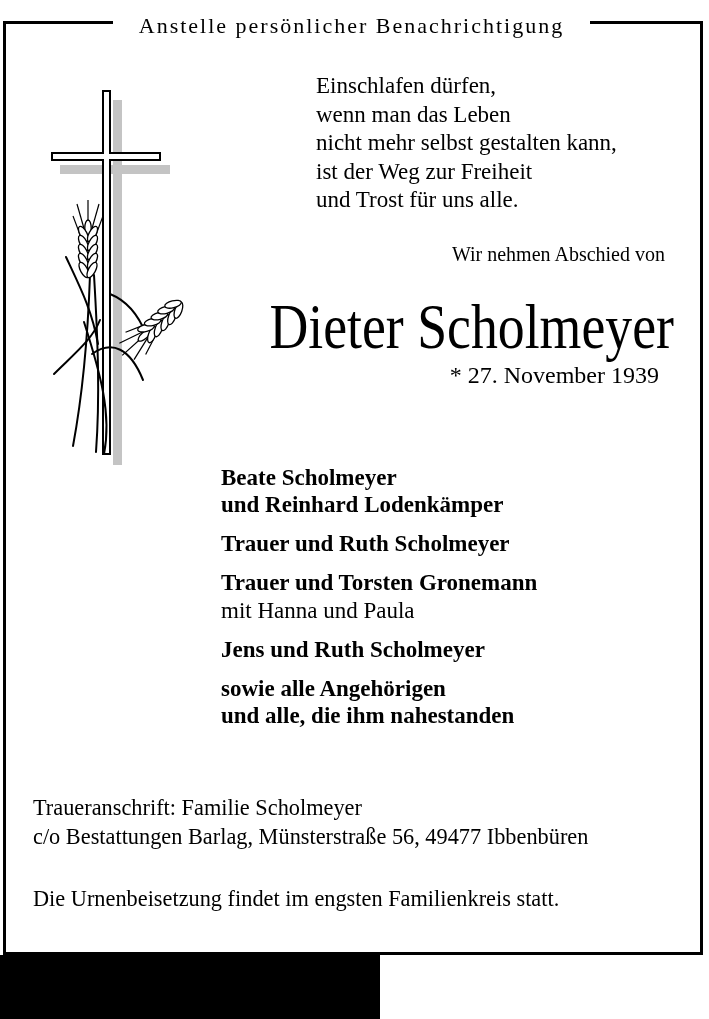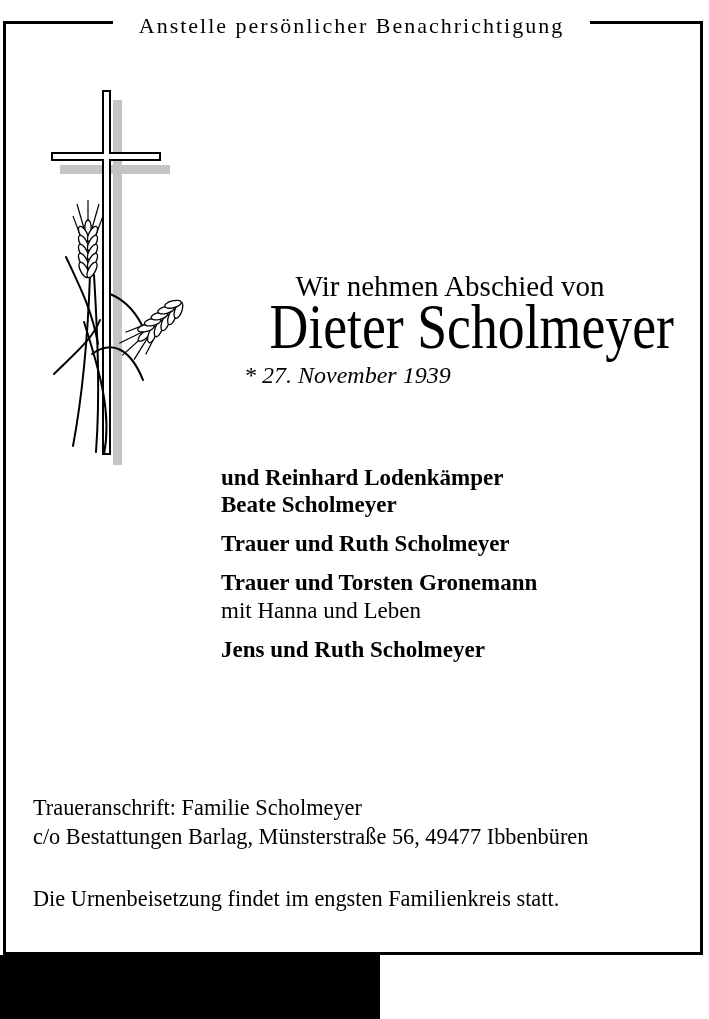--- a/index.html
+++ b/index.html
@@ -32,39 +32,38 @@
   .illustration{
     position:absolute;left:40px;top:70px;width:160px;height:390px;
     z-index:2;
   }
   .poem{
     position:absolute;left:316px;top:60px;
     font-size:23px;line-height:28.5px;
     white-space:nowrap;
   }
   .farewell{
-    position:absolute;left:235px;top:258px;width:430px;
-    text-align:center;font-size:29px;
+    position:absolute;left:235px;top:231px;width:430px;
+    text-align:right;font-size:20px;
     white-space:nowrap;
   }
   .deceased-name{
     position:absolute;left:235px;top:283px;width:430px;
     text-align:center;
     font-size:64px;line-height:64px;
     transform:scaleX(0.84);transform-origin:50% 0;
     white-space:nowrap;
   }
   .dates{
     position:absolute;left:235px;top:350px;width:430px;
-    display:flex;justify-content:space-between;
+    display:flex;justify-content:flex-end;
     font-size:24px;
     box-sizing:border-box;
     padding:0 6px 0 9px;
     white-space:nowrap;
-    font-style:italic;
   }
   .mourning{
     position:absolute;left:221px;top:440px;
     font-size:23px;line-height:27.5px;
     white-space:nowrap;
   }
   .mourning .group{margin-top:11.5px;}
   .mourning .bold{font-weight:bold;}
   .address{
     position:absolute;left:33px;top:781px;
@@ -149,43 +148,54 @@
         <ellipse cx="-4.5" cy="22" rx="3.5" ry="8.5" transform="rotate(-28 -4.5 22)"></ellipse>
         <ellipse cx="4.5" cy="22" rx="3.5" ry="8.5" transform="rotate(28 4.5 22)"></ellipse>
         <ellipse cx="-4.5" cy="31" rx="3.5" ry="8.5" transform="rotate(-28 -4.5 31)"></ellipse>
         <ellipse cx="4.5" cy="31" rx="3.5" ry="8.5" transform="rotate(28 4.5 31)"></ellipse>
         <ellipse cx="-4" cy="40" rx="3.5" ry="8.5" transform="rotate(-28 -4 40)"></ellipse>
         <ellipse cx="4" cy="40" rx="3.5" ry="8.5" transform="rotate(28 4 40)"></ellipse>
       </g>
     </g>
   </svg>
 
+  <div class="poem">
+    <div>Einschlafen dürfen,</div>
+    <div>wenn man das Leben</div>
+    <div>nicht mehr selbst gestalten kann,</div>
+    <div>ist der Weg zur Freiheit</div>
+    <div>und Trost für uns alle.</div>
+  </div>
 
   <div class="farewell">Wir nehmen Abschied von</div>
 
   <div class="deceased-name">Dieter Scholmeyer</div>
 
   <div class="dates">
     <span>* 27. November 1939</span>
   </div>
 
   <div class="mourning">
     <div class="group">
+      <div class="bold">Beate Scholmeyer</div>
       <div class="bold">und Reinhard Lodenkämper</div>
-      <div class="bold">Beate Scholmeyer</div>
     </div>
     <div class="group">
       <div class="bold">Trauer und Ruth Scholmeyer</div>
     </div>
     <div class="group">
       <div class="bold">Trauer und Torsten Gronemann</div>
-      <div>mit Hanna und Leben</div>
+      <div>mit Hanna und Paula</div>
     </div>
     <div class="group">
       <div class="bold">Jens und Ruth Scholmeyer</div>
+    </div>
+    <div class="group">
+      <div class="bold">sowie alle Angehörigen</div>
+      <div class="bold">und alle, die ihm nahestanden</div>
     </div>
   </div>
 
   <div class="address">
     <div>Traueranschrift: Familie Scholmeyer</div>
     <div>c/o Bestattungen Barlag, Münsterstraße 56, 49477 Ibbenbüren</div>
   </div>
 
   <div class="closing">Die Urnenbeisetzung findet im engsten Familienkreis statt.</div>
 

